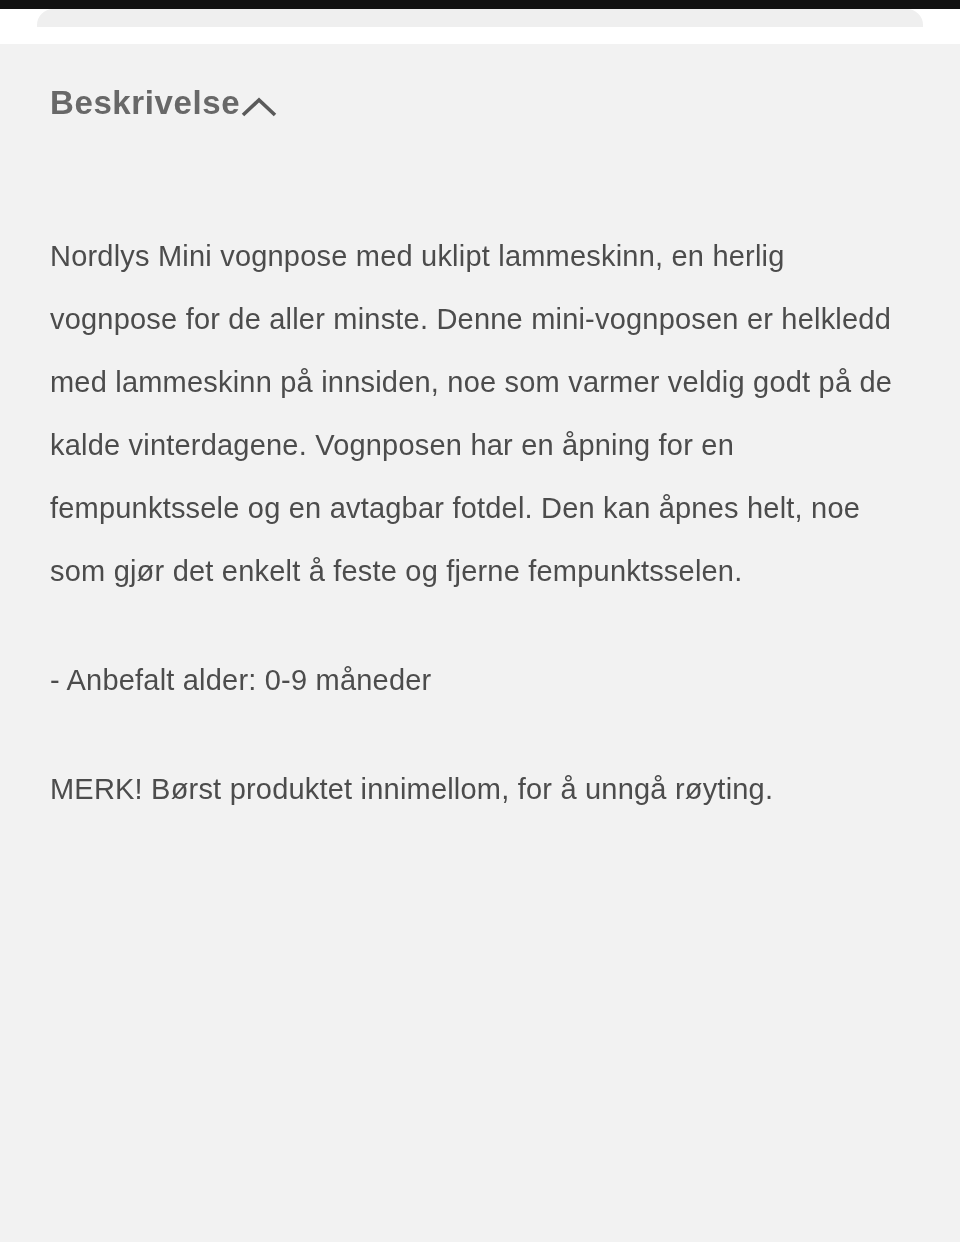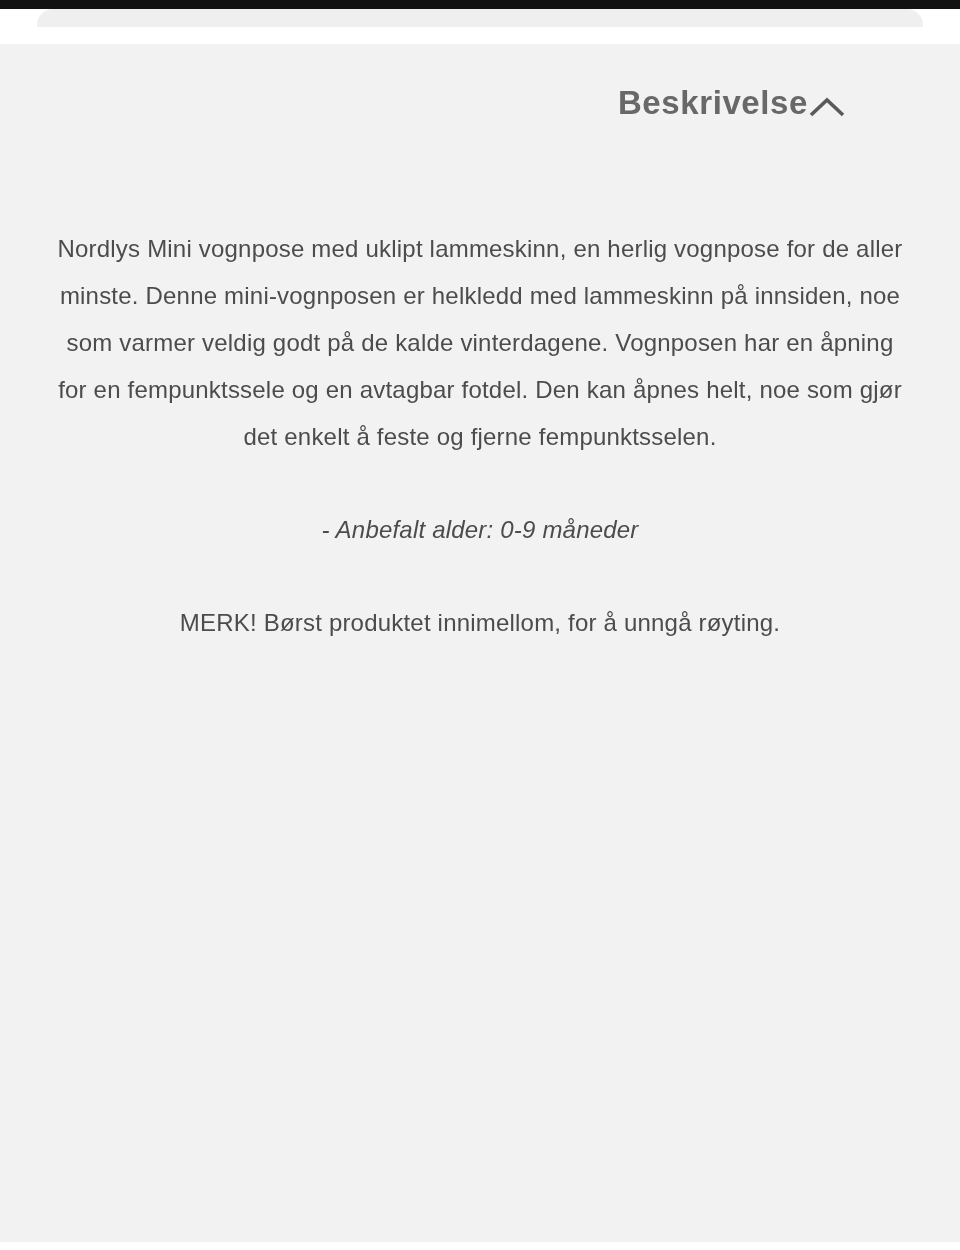--- a/index.html
+++ b/index.html
@@ -27,21 +27,21 @@
   }
   .section {
     background: #f2f2f2;
     height: 1198px;
     box-sizing: border-box;
     padding: 12px 50px 0 50px;
     overflow: hidden;
   }
   .section-header {
     display: flex;
-    justify-content: flex-end;
+    justify-content: flex-start;
     align-items: center;
     cursor: pointer;
   }
   .section-title {
     font-size: 33px;
     line-height: 40px;
     font-weight: 700;
     color: #686868;
     letter-spacing: 0.6px;
   }
@@ -49,34 +49,32 @@
     margin-right: 64px;
     margin-top: 8px;
     background: none;
     border: none;
     padding: 0;
     cursor: pointer;
     line-height: 0;
   }
   .body-text {
     color: #4c4c4c;
-    font-size: 24px;
-    line-height: 47px;
+    font-size: 29px;
+    line-height: 63px;
     letter-spacing: 0.2px;
-    text-align: center;
   }
   .para {
     margin: 0 0 46px 0;
   }
   .para-first {
     margin-top: 74px;
   }
   .bullets {
     margin: 16px 0 46px 0;
-    font-style: italic;
   }
   .note {
     margin: 0;
   }
 </style>
 </head>
 <body>
 
 <div class="top-bar"></div>
 <div class="card-peek"></div>

